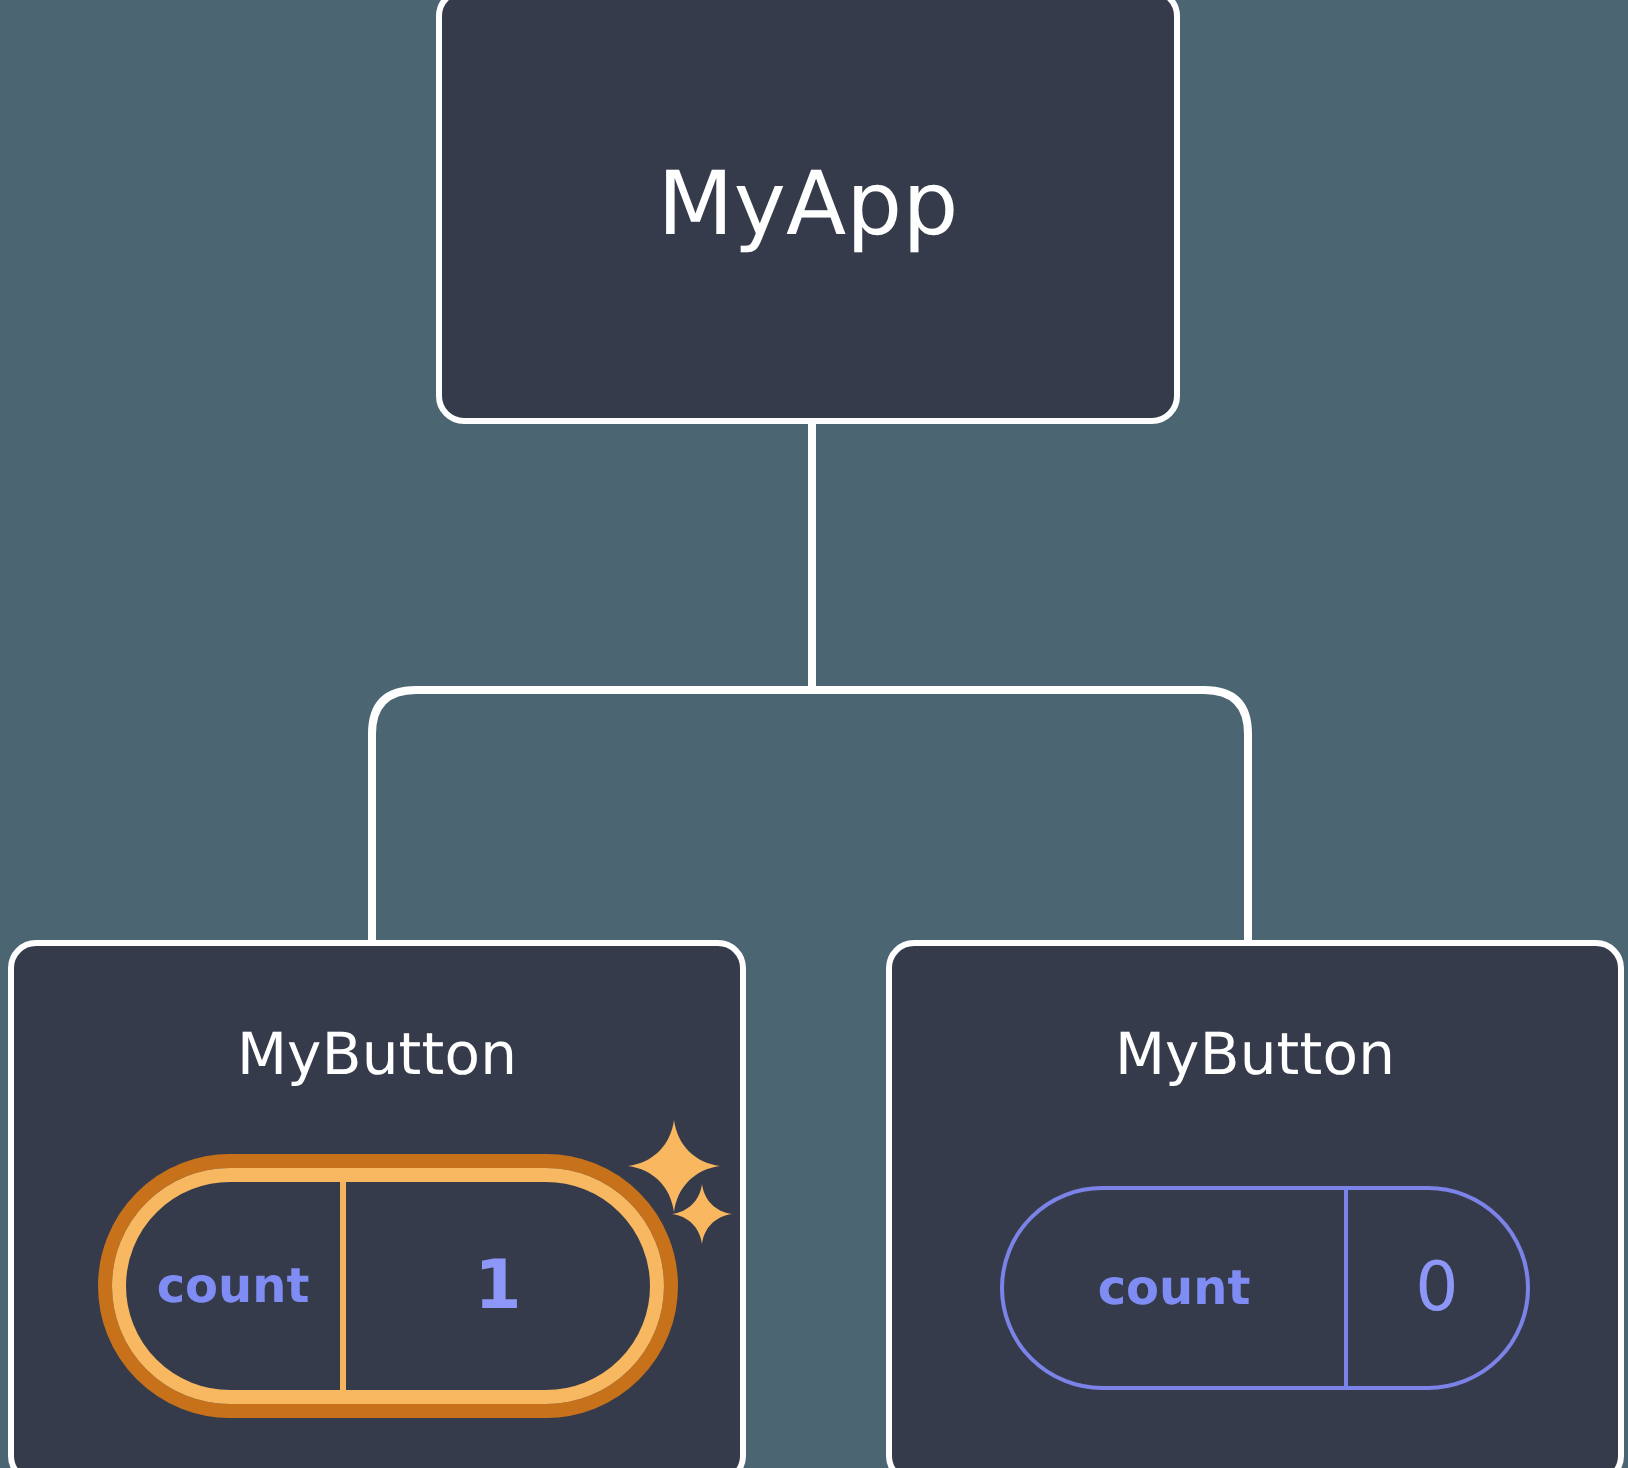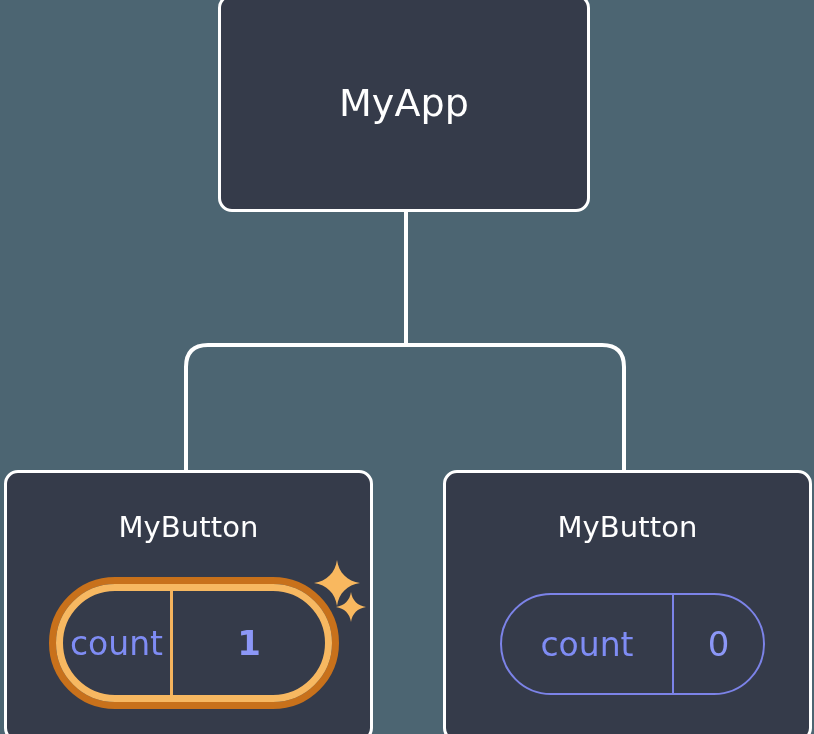--- a/index.html
+++ b/index.html
@@ -52,21 +52,21 @@
   }
   .node-child-right {
     left: 443px;
     top: 470px;
     width: 369px;
     height: 272px;
     padding-top: 40px;
   }
   .node-title {
     color: #ffffff;
-    font-size: 38px;
+    font-size: 44px;
     font-weight: 400;
     letter-spacing: 0.1px;
     line-height: 1;
     white-space: nowrap;
   }
   .node-child-left .node-title,
   .node-child-right .node-title { font-size: 29px; }
 
   
   .state-pill {
@@ -78,22 +78,22 @@
   }
   .pill-key, .pill-val {
     display: flex;
     align-items: center;
     justify-content: center;
     box-sizing: border-box;
     white-space: nowrap;
   }
   .pill-key {
     color: #7f8cf4;
-    font-size: 33px;
-    font-weight: 400;
+    font-size: 24px;
+    font-weight: 700;
   }
   .pill-val {
     color: #8c97f7;
     font-size: 34px;
   }
 
   
   .pill-plain {
     left: 54px;
     top: 120px;

